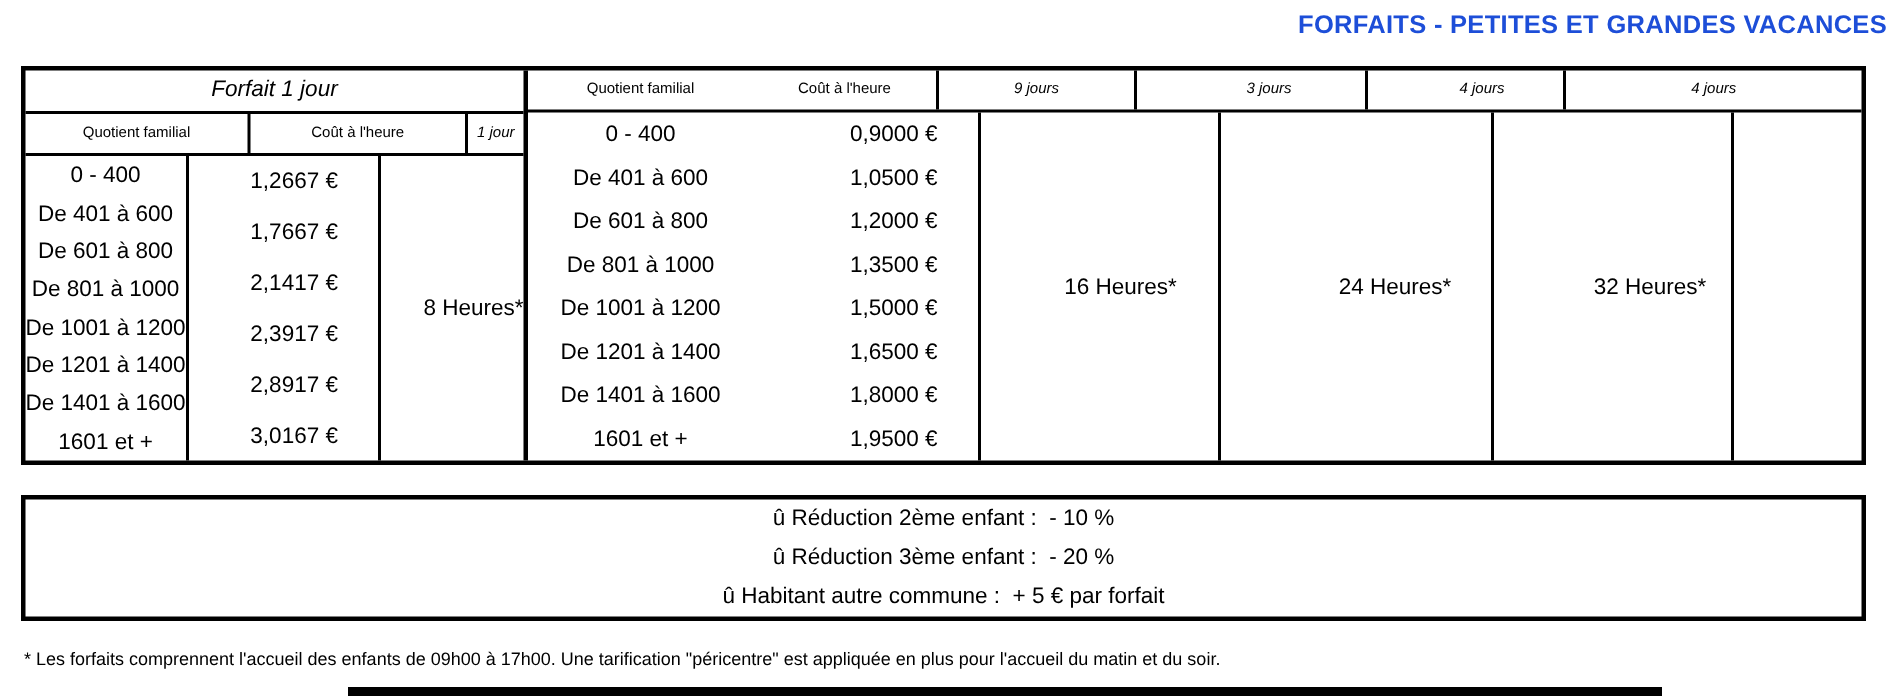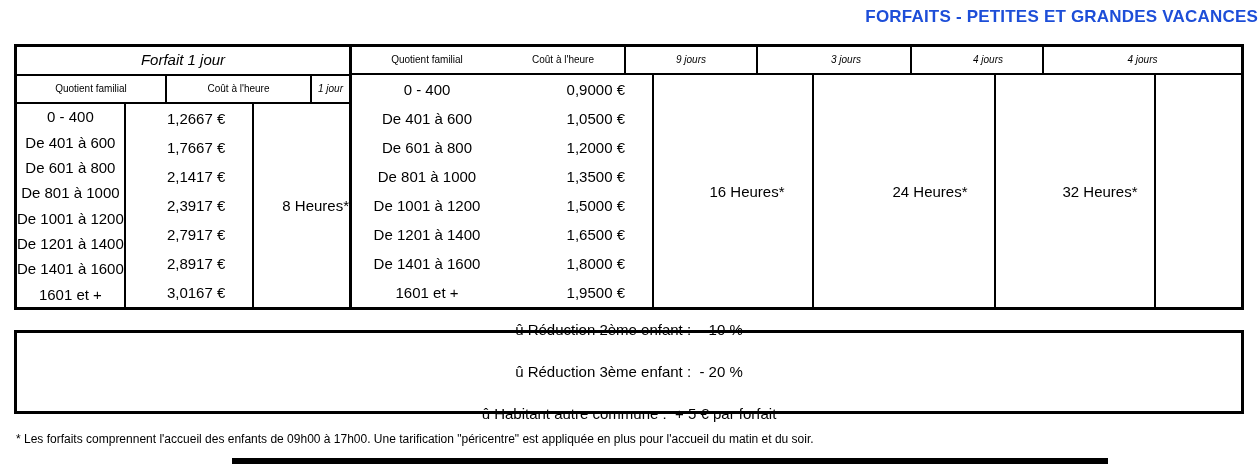--- a/index.html
+++ b/index.html
@@ -85,21 +85,21 @@
   
   .reductions {
     position: absolute;
     left: 14px; top: 330px;
     width: 1230px; height: 84px;
     border: 3px solid #000;
     display: flex;
     flex-direction: column;
     align-items: center;
     justify-content: center;
-    gap: 16px;
+    gap: 0;
   }
   .reduction-line {
     font-size: 15px;
     line-height: 26px;
     white-space: pre;
     text-align: center;
   }
   
   .footnote {
     position: absolute;
@@ -141,21 +141,20 @@
           <div class="cell">De 1001 à 1200</div>
           <div class="cell">De 1201 à 1400</div>
           <div class="cell">De 1401 à 1600</div>
           <div class="cell">1601 et +</div>
         </div>
         <div class="col w-cL">
           <div class="cell cost">1,2667 €</div>
           <div class="cell cost">1,7667 €</div>
           <div class="cell cost">2,1417 €</div>
           <div class="cell cost">2,3917 €</div>
-          <div class="cell cost">2,7917 €</div>
           <div class="cell cost">2,8917 €</div>
           <div class="cell cost">3,0167 €</div>
         </div>
         <div class="col w-dL">
           <div class="hours-cell">8 Heures*</div>
         </div>
       </div>
     </div>
 
     <div class="section section-right">

